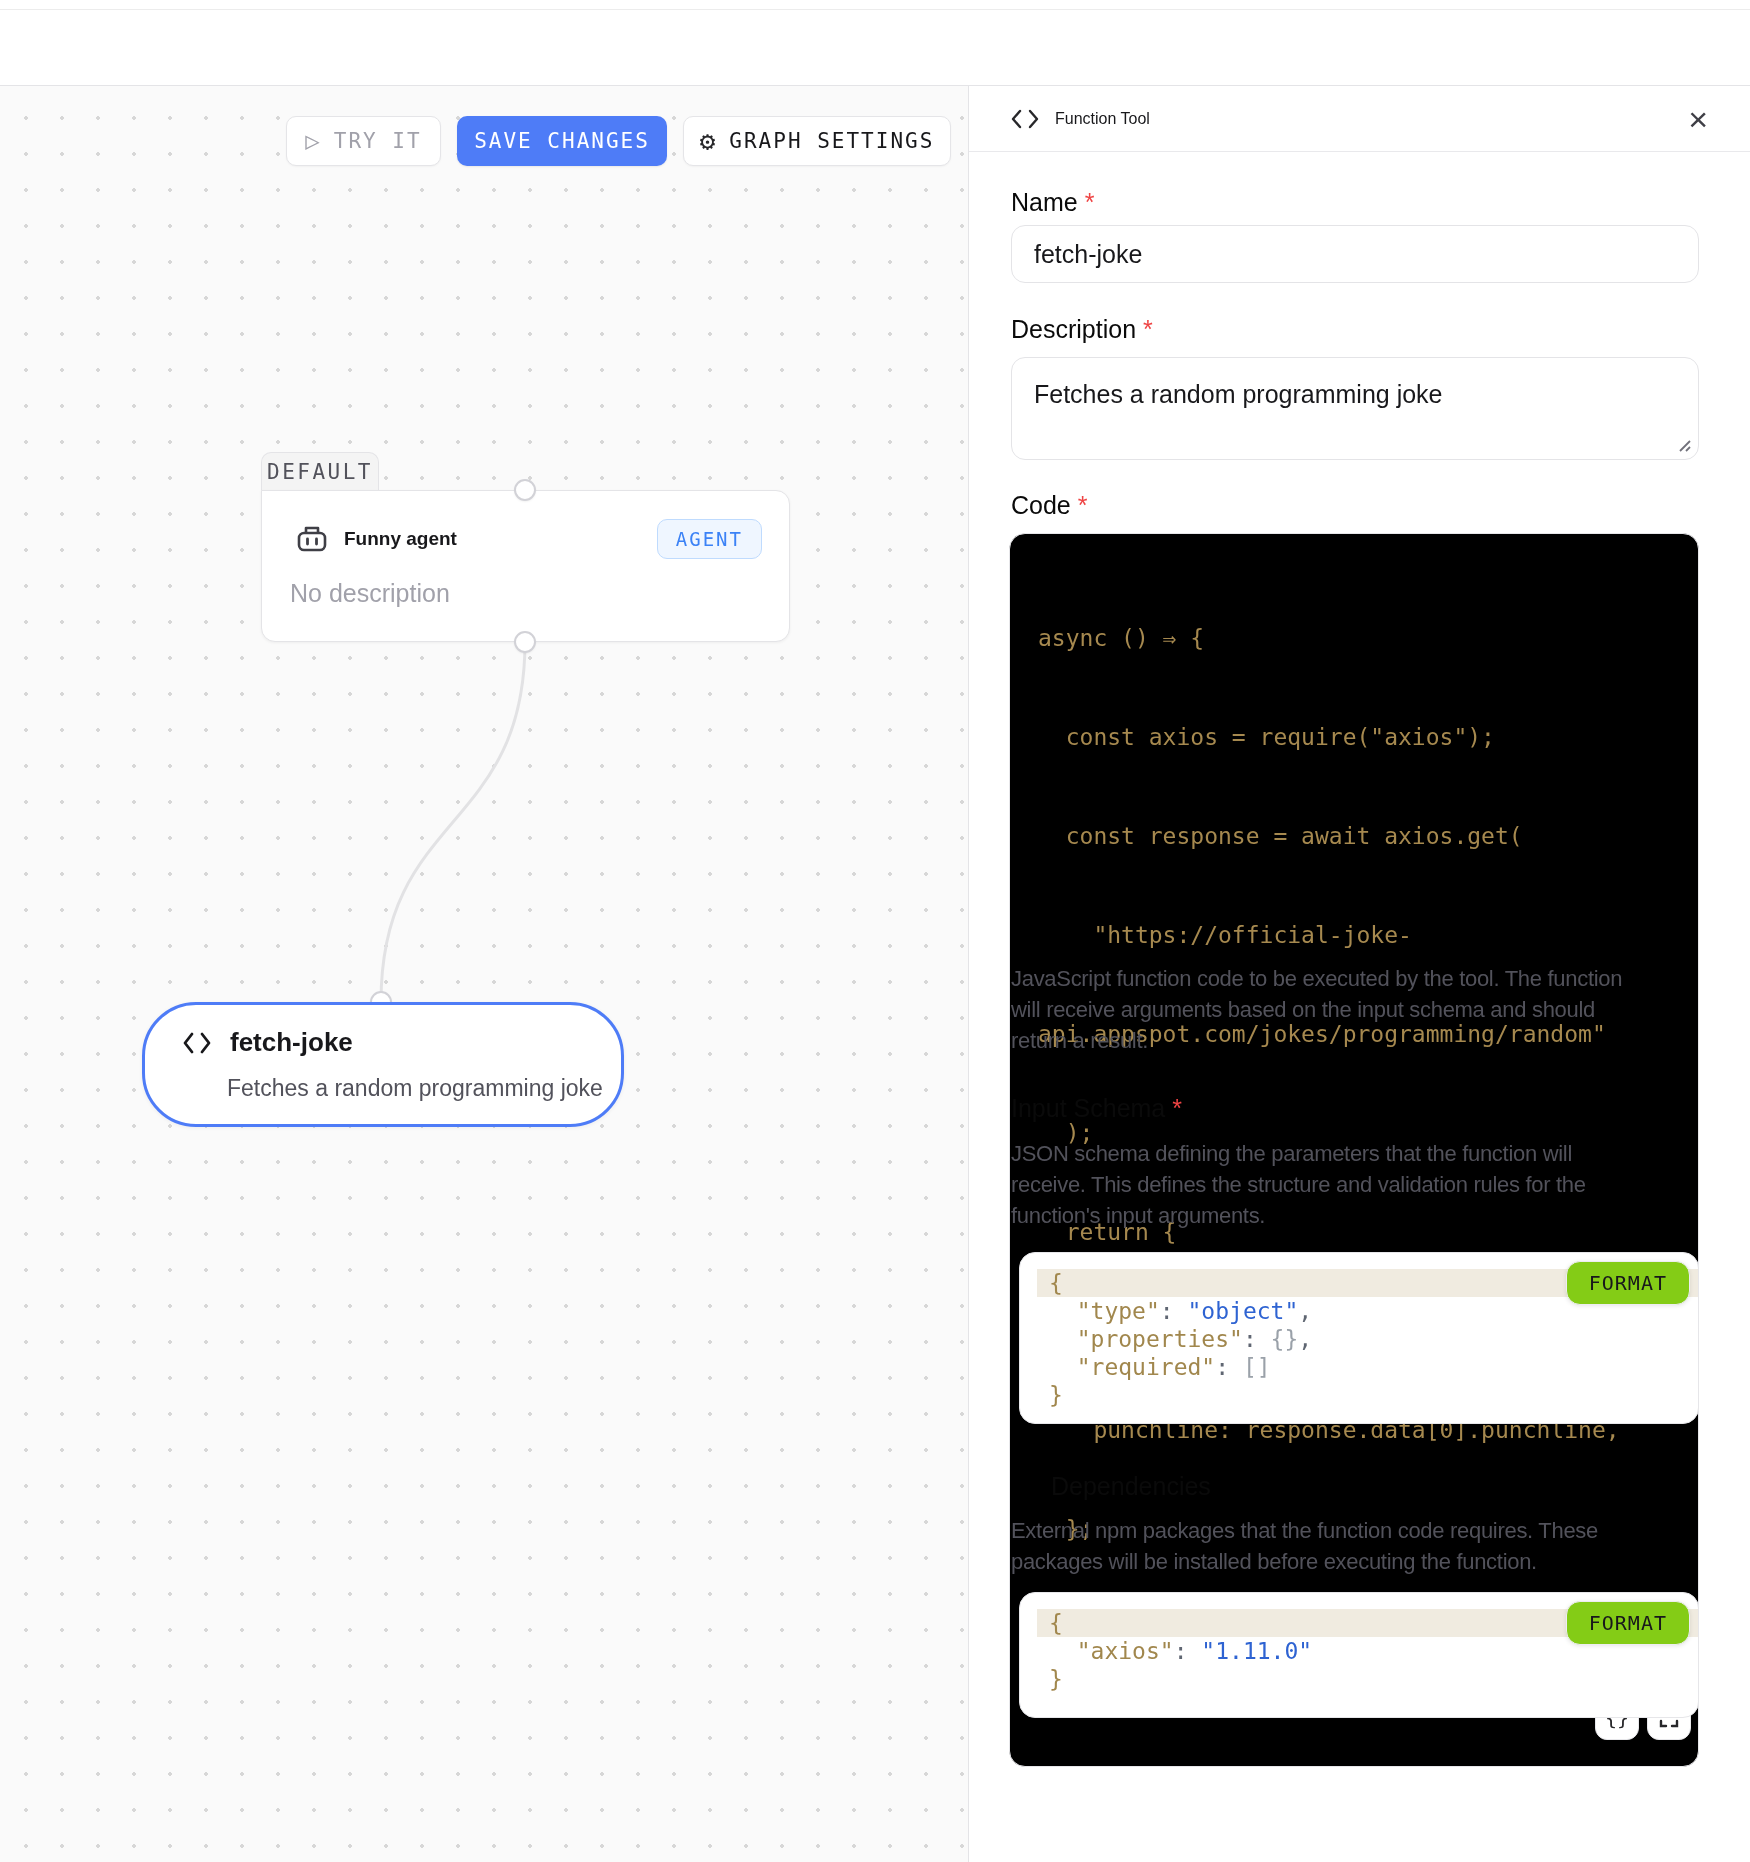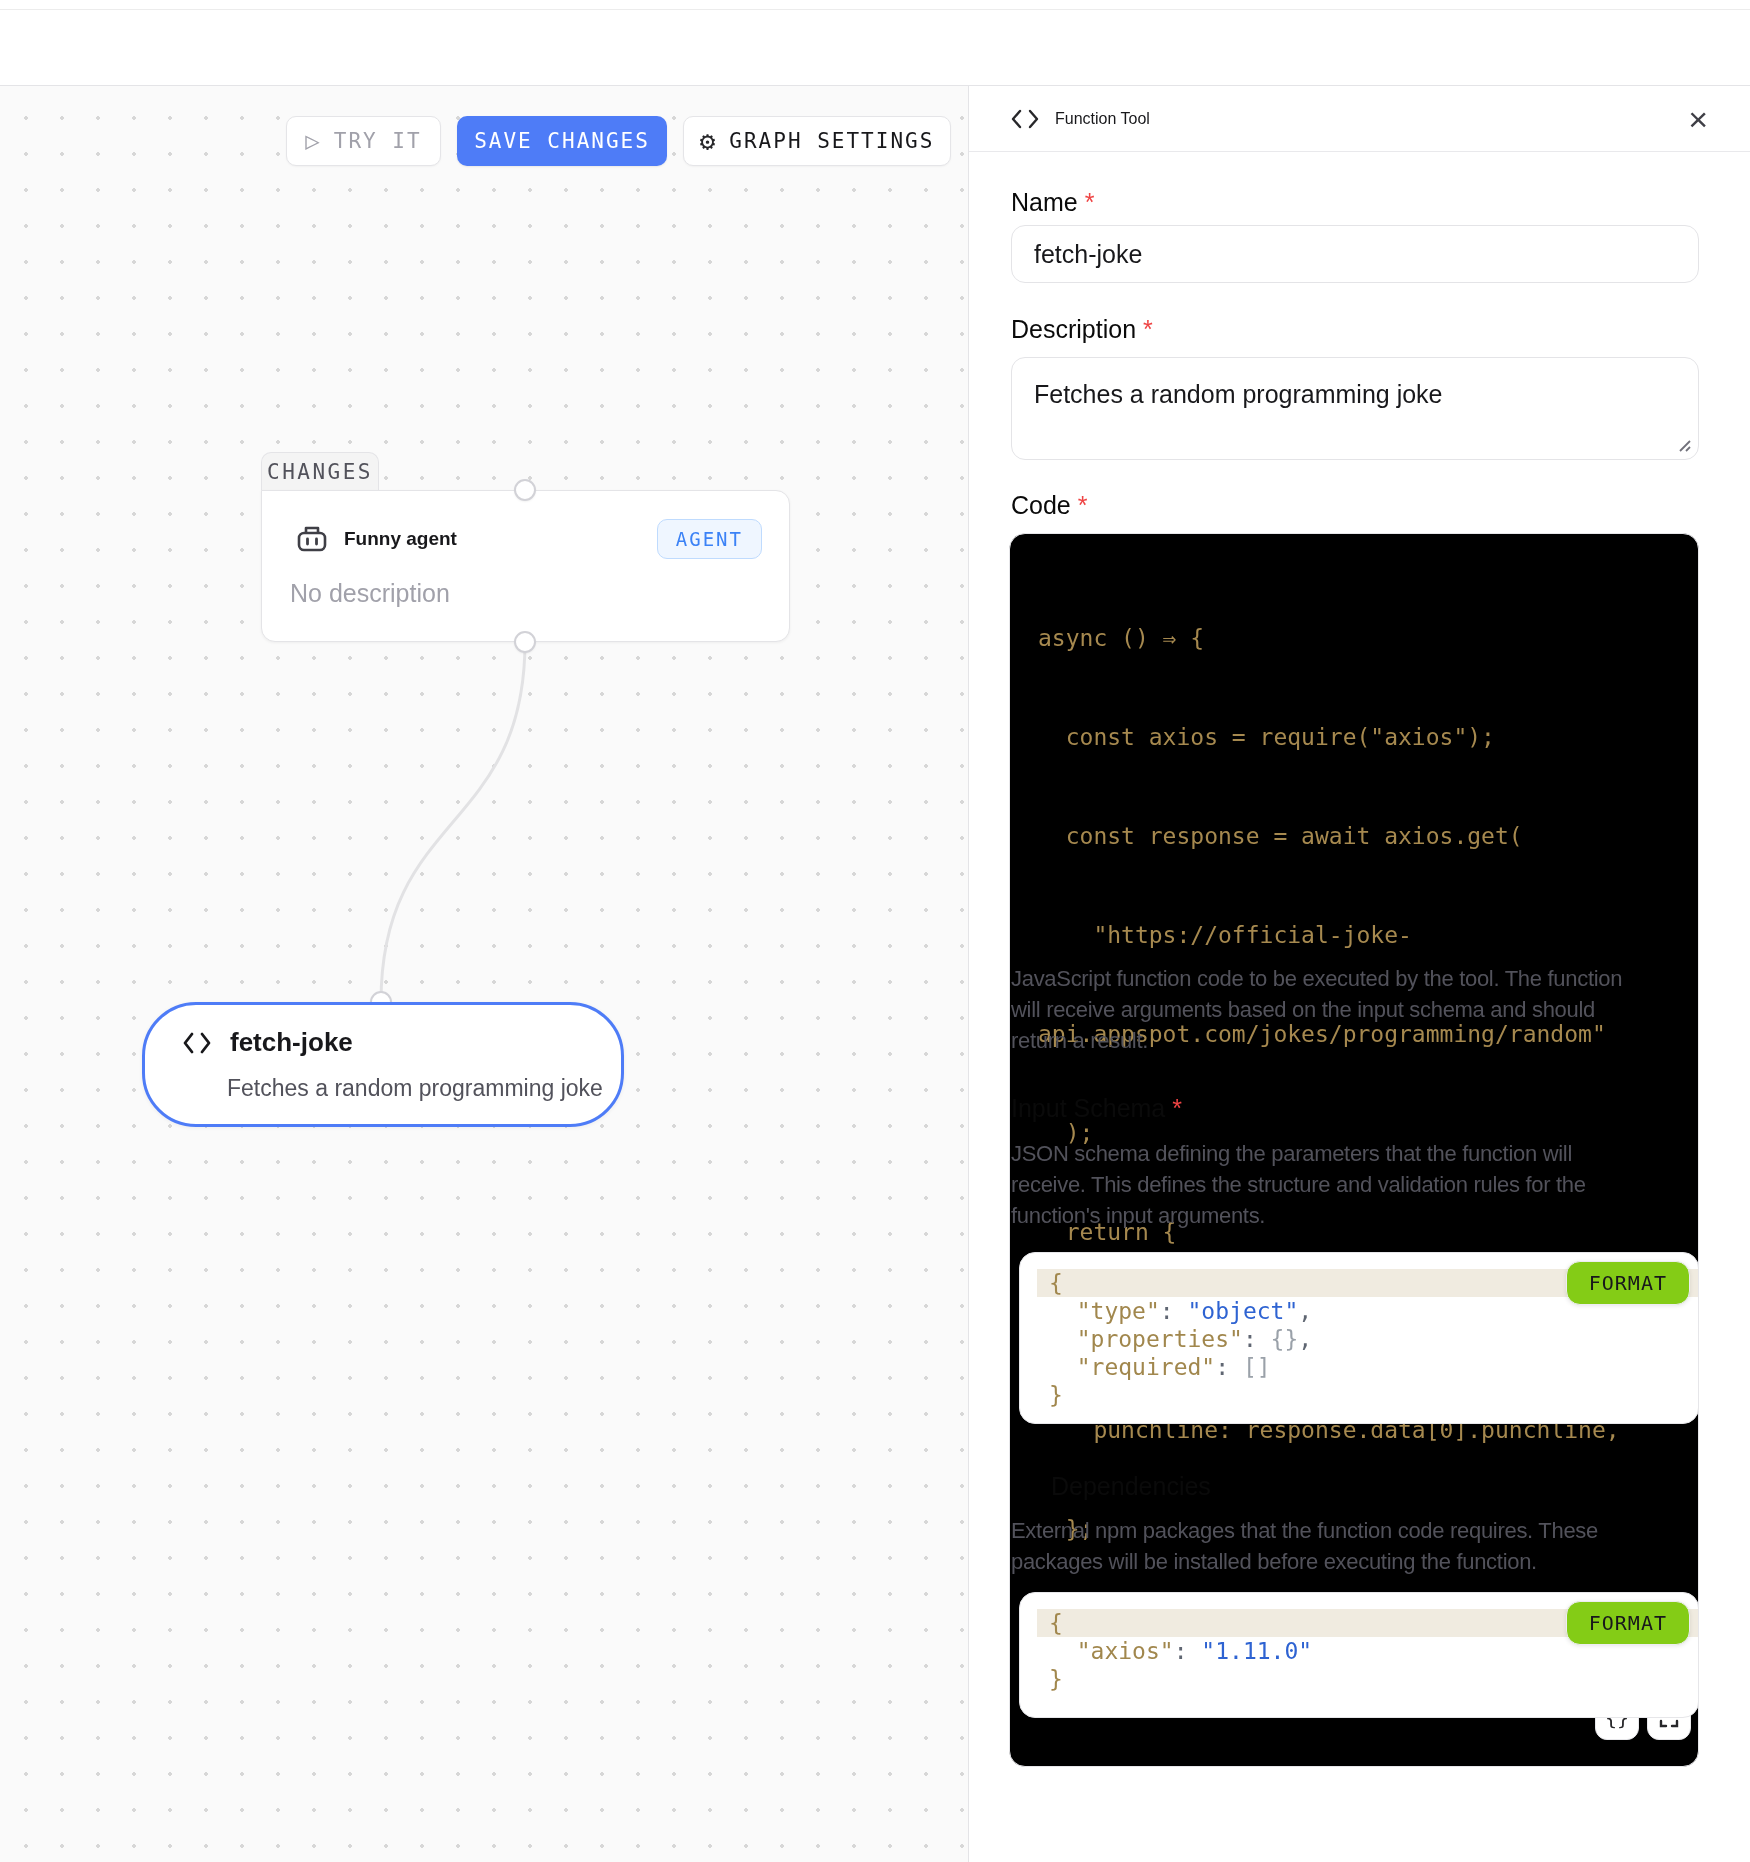--- a/index.html
+++ b/index.html
@@ -110,21 +110,21 @@
       </div>
       <div class="btn btn-save">
         <span>SAVE CHANGES</span>
       </div>
       <div class="btn btn-light btn-graph">
         <span class="gear-glyph">⚙</span>
         <span>GRAPH SETTINGS</span>
       </div>
 
       <div class="group-tab">
-        <span>CHANGES</span>
+        <span>DEFAULT</span>
       </div>
 
       <div class="agent-node">
         <div class="agent-title-row">
           <svg width="34" height="32" viewBox="0 0 34 32">
             <rect x="4" y="10" width="26" height="17" rx="5" fill="none" stroke="#3f3f46" stroke-width="2.6"></rect>
             <path d="M11 10 V5 H23 V10" fill="none" stroke="#3f3f46" stroke-width="2.6" stroke-linejoin="round"></path>
             <line x1="12.5" y1="16" x2="12.5" y2="21" stroke="#3f3f46" stroke-width="2.8" stroke-linecap="round"></line>
             <line x1="21.5" y1="16" x2="21.5" y2="21" stroke="#3f3f46" stroke-width="2.8" stroke-linecap="round"></line>
           </svg>

